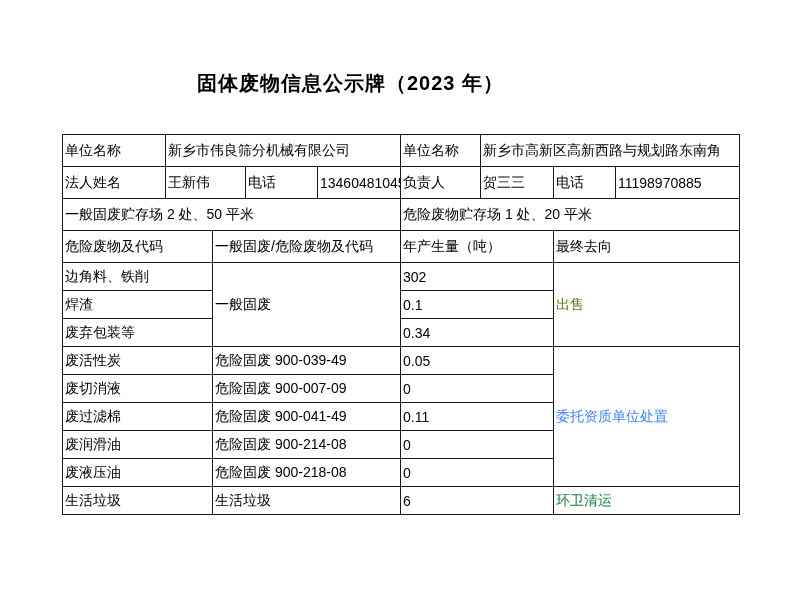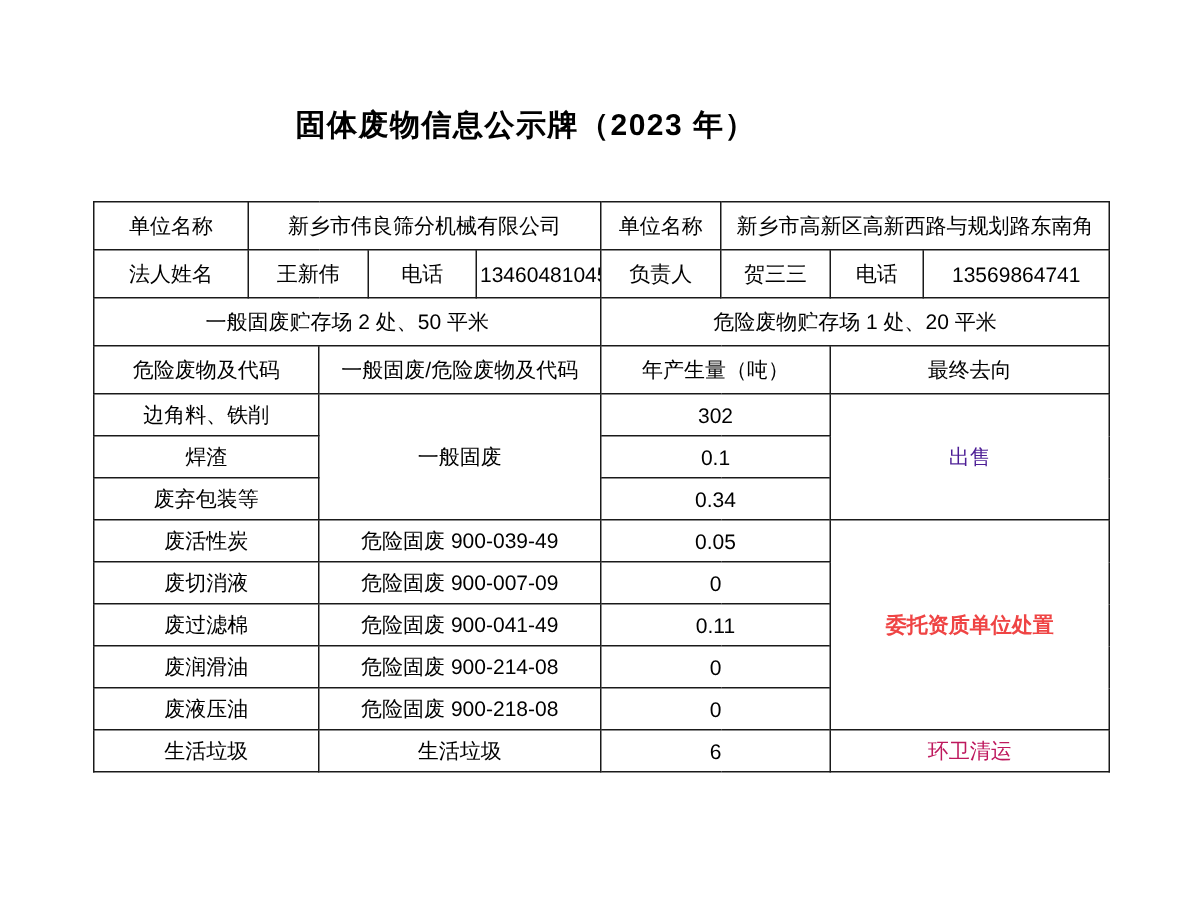--- a/index.html
+++ b/index.html
@@ -12,21 +12,21 @@
     position:absolute;top:70px;left:0;width:701px;margin:0;
     text-align:center;font-size:20px;font-weight:bold;
     letter-spacing:1px;
   }
   table.board{
     position:absolute;left:62px;top:134px;width:677px;
     border-collapse:collapse;table-layout:fixed;
   }
   table.board td{
     border:1px solid #1a1a1a;
-    text-align:center;vertical-align:middle;
+    vertical-align:middle;
     font-size:14px;padding:0 2px;
     overflow:hidden;white-space:nowrap;
   }
   tr.rh td{height:31px;}
   tr.rd td{height:27px;}
   .accent{font-weight:normal;}
 </style>
 </head>
 <body>
 
@@ -54,55 +54,55 @@
   </tr>
 
   <tr class="rh">
     <td>法人姓名</td>
     <td colspan="2">王新伟</td>
     <td>电话</td>
     <td>13460481045</td>
     <td>负责人</td>
     <td>贺三三</td>
     <td>电话</td>
-    <td>13569864741</td>
+    <td>11198970885</td>
   </tr>
 
   <tr class="rh">
     <td colspan="5">一般固废贮存场 2 处、50 平米</td>
     <td colspan="4">危险废物贮存场 1 处、20 平米</td>
   </tr>
 
   <tr class="rh">
     <td colspan="2">危险废物及代码</td>
     <td colspan="3">一般固废/危险废物及代码</td>
     <td colspan="2">年产生量（吨）</td>
     <td colspan="2">最终去向</td>
   </tr>
 
   <tr class="rd">
     <td colspan="2">边角料、铁削</td>
     <td colspan="3" rowspan="3">一般固废</td>
     <td colspan="2">302</td>
-    <td colspan="2" rowspan="3" class="accent" style="color: #4c1d95;">出售</td>
+    <td colspan="2" rowspan="3" class="accent" style="color: #4d7c0f;">出售</td>
   </tr>
   <tr class="rd">
     <td colspan="2">焊渣</td>
     <td colspan="2">0.1</td>
   </tr>
   <tr class="rd">
     <td colspan="2">废弃包装等</td>
     <td colspan="2">0.34</td>
   </tr>
 
   <tr class="rd">
     <td colspan="2">废活性炭</td>
     <td colspan="3">危险固废 900-039-49</td>
     <td colspan="2">0.05</td>
-    <td colspan="2" rowspan="5" class="accent" style="color: #ef4444; font-weight: bold;">委托资质单位处置</td>
+    <td colspan="2" rowspan="5" class="accent" style="color: #3b82f6;">委托资质单位处置</td>
   </tr>
   <tr class="rd">
     <td colspan="2">废切消液</td>
     <td colspan="3">危险固废 900-007-09</td>
     <td colspan="2">0</td>
   </tr>
   <tr class="rd">
     <td colspan="2">废过滤棉</td>
     <td colspan="3">危险固废 900-041-49</td>
     <td colspan="2">0.11</td>
@@ -115,16 +115,16 @@
   <tr class="rd">
     <td colspan="2">废液压油</td>
     <td colspan="3">危险固废 900-218-08</td>
     <td colspan="2">0</td>
   </tr>
 
   <tr class="rd">
     <td colspan="2">生活垃圾</td>
     <td colspan="3">生活垃圾</td>
     <td colspan="2">6</td>
-    <td colspan="2" class="accent" style="color: #be185d;">环卫清运</td>
+    <td colspan="2" class="accent" style="color: #15803d;">环卫清运</td>
   </tr>
 </tbody>
   </table>
 
 </body></html>

